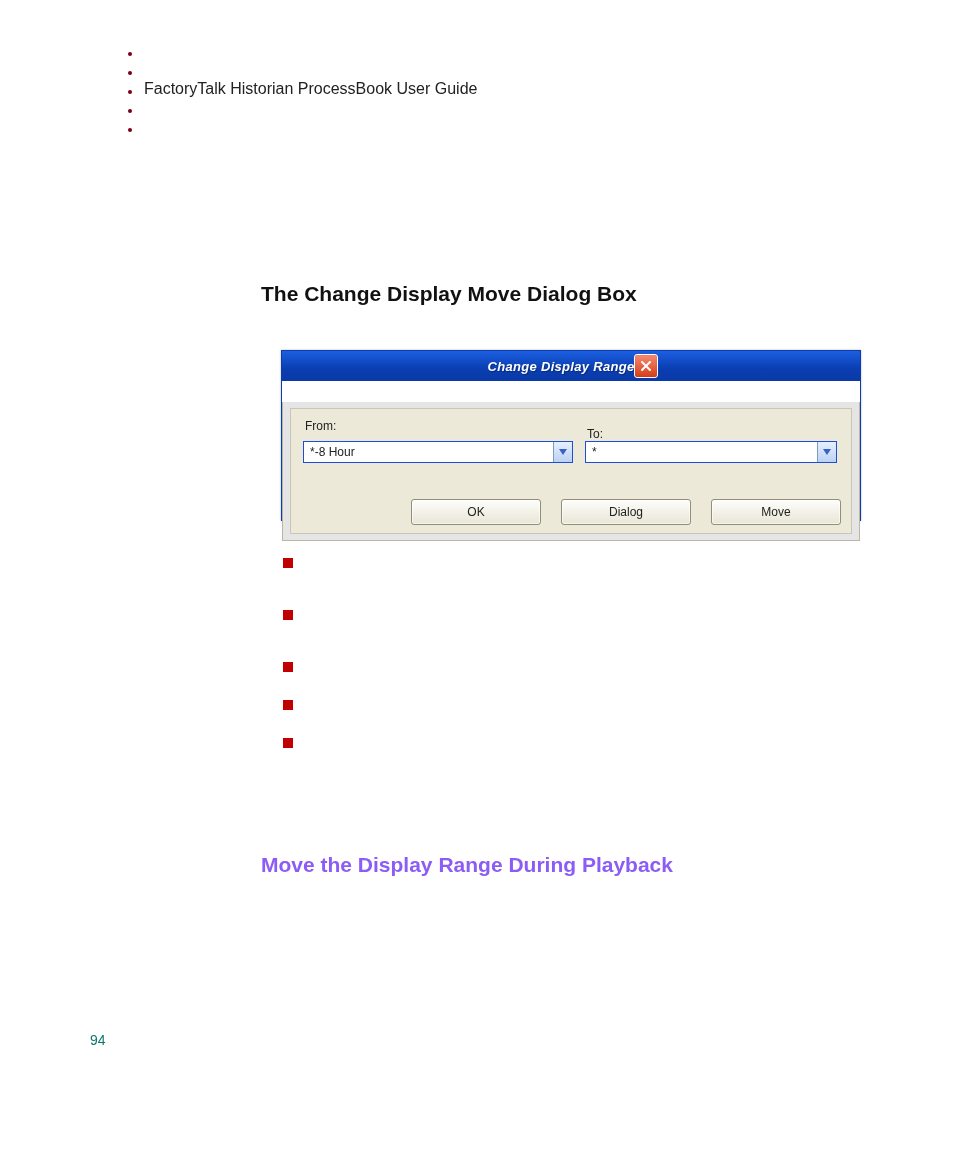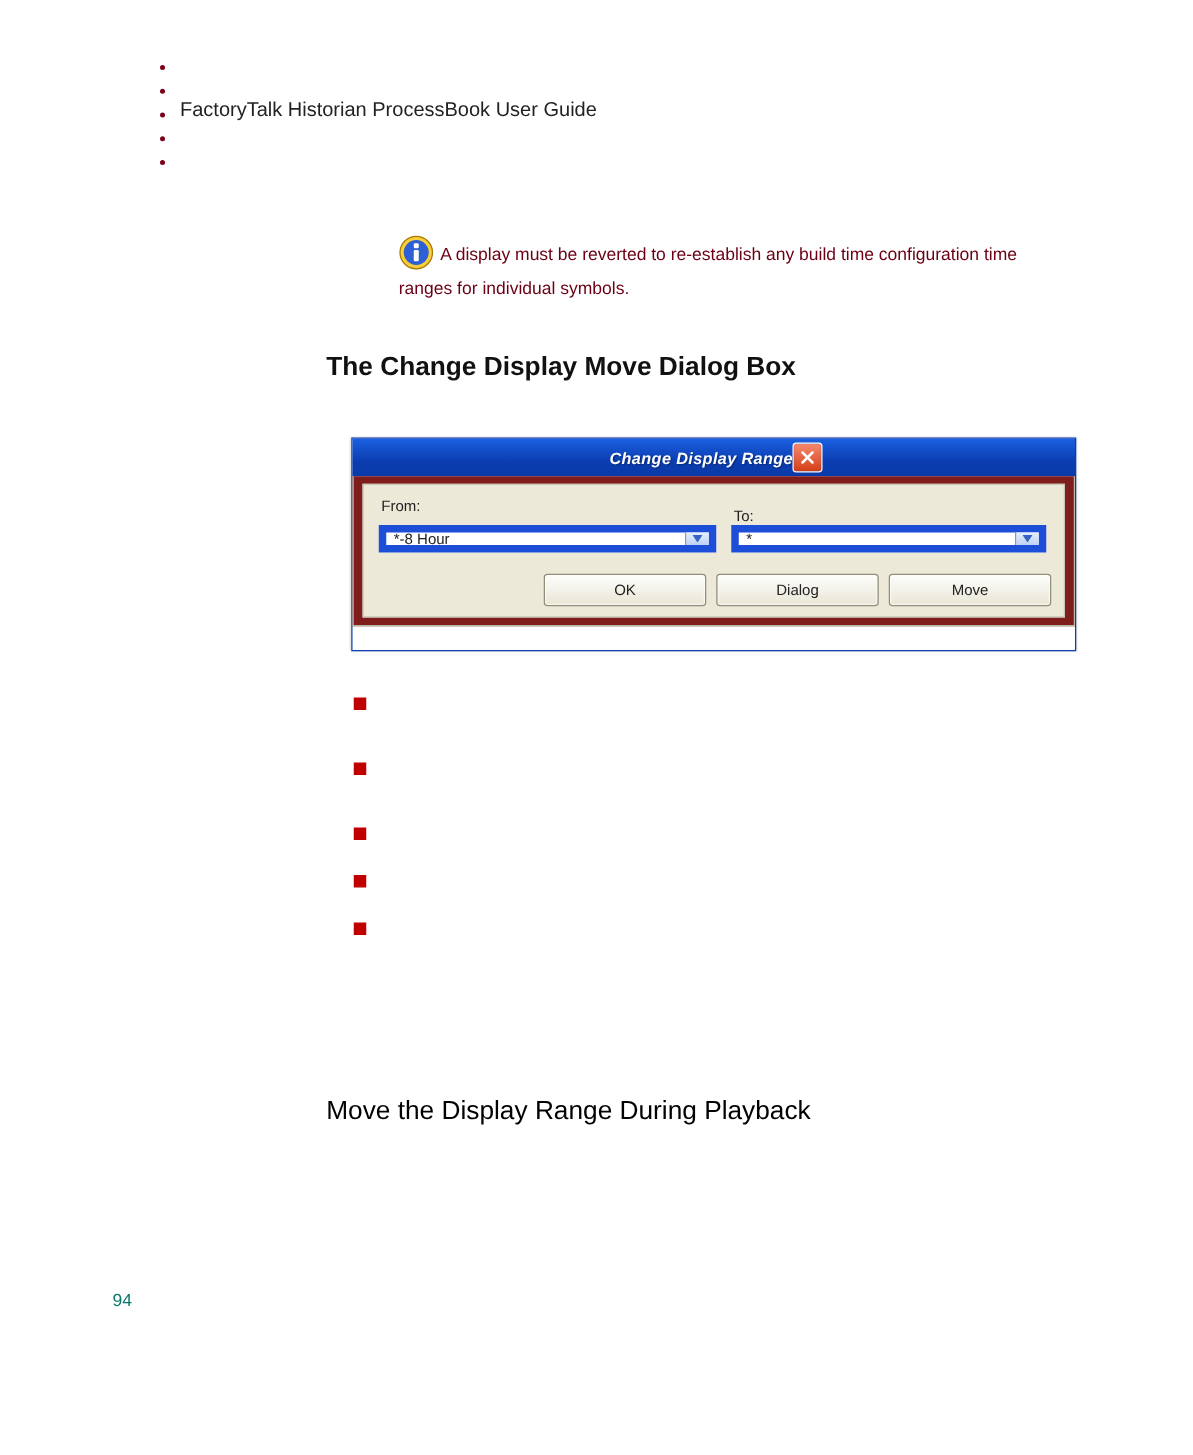--- a/index.html
+++ b/index.html
@@ -87,47 +87,48 @@
     background: linear-gradient(to bottom, #f58a71, #d43e18);
     border: 1px solid #fff;
     border-radius: 3px;
     display: flex;
     align-items: center;
     justify-content: center;
     box-shadow: inset 0 0 1px rgba(0,0,0,.4);
   }
   .close-btn svg { display:block; }
   .dialog-body {
-    background: #7f1d1d;
-    height: 120px;
+    background: #e5e5e5;
+    height: 139px;
     border: 1px solid #b9b6a4;
     border-top: none;
     box-sizing: border-box;
     position: relative;
+    margin-top: 21px;
   }
   .inner-panel {
     position: absolute;
     left: 7px; right: 7px; top: 6px; bottom: 6px;
     border: 1px solid #c9c6b5;
     background: #ece9d8;
   }
   .lbl {
     position: absolute;
     font-size: 12px;
     color: #222;
   }
   .lbl-from { left: 14px; top: 10px; }
   .lbl-to   { left: 296px; top: 18px; }
 
   .combo {
     position: absolute;
     top: 32px;
     height: 22px;
     background: #fff;
-    border: 6px solid #1d4ed8;
+    border: 1px solid #1d4ed8;
     display: flex;
     align-items: center;
     box-sizing: border-box;
     gap: 48px;
   }
   .combo-from { left: 12px;  width: 270px; }
   .combo-to   { left: 294px; width: 252px; }
   .combo .val {
     flex: 1;
     padding: 0 6px;
@@ -143,21 +144,21 @@
     align-items: center;
     justify-content: center;
   }
   .combo .arrow svg { display:block; }
 
   .btn-row {
     position: absolute;
     bottom: 8px;
     right: 10px;
     display: flex;
-    gap: 8px;
+    gap: 20px;
   }
   .btn {
     width: 128px;
     height: 24px;
     background: linear-gradient(to bottom,#fdfdfb,#e9e6d6);
     border: 1px solid #8f8f7a;
     border-radius: 3px;
     font-size: 12px;
     color: #222;
     display: flex;
@@ -175,24 +176,24 @@
     width: 10px;
     height: 10px;
     background: #c00000;
     margin-bottom: 42px;
   }
   .bul.small-gap { margin-bottom: 28px; }
 
   .section-title-2 {
     position: absolute;
     left: 261px;
-    top: 877px;
+    top: 853px;
     font-size: 21px;
-    font-weight: normal;
-    color: #000000;
+    font-weight: bold;
+    color: #8b5cf6;
   }
   .page-number {
     position: absolute;
     left: 90px;
     bottom: 116px;
     font-size: 14px;
     color: #0f766e;
   }
 </style>
 </head>
@@ -203,31 +204,20 @@
   <div class="side-dots">
     <div class="dot"></div>
     <div class="dot"></div>
     <div class="dot"></div>
     <div class="dot"></div>
     <div class="dot"></div>
   </div>
 
   <div class="header-text">FactoryTalk Historian ProcessBook User Guide</div>
 
-  <div class="note-block">
-    <span class="info-icon">
-      <svg width="28" height="28" viewBox="0 0 28 28">
-        <circle cx="14" cy="14" r="13" fill="#f6ce3a" stroke="#a87900" stroke-width="1"></circle>
-        <circle cx="14" cy="14" r="10" fill="#2e5fd4"></circle>
-        <rect x="12" y="6.5" width="4" height="4" rx="1" fill="#fff"></rect>
-        <rect x="12" y="12" width="4" height="9" rx="1" fill="#fff"></rect>
-      </svg>
-    </span>
-    <span>A display must be reverted to re-establish any build time configuration time ranges for individual symbols.</span>
-  </div>
 
   <div class="section-title-1">The Change Display Move Dialog Box</div>
 
   <div class="dialog-wrap">
     <div class="titlebar">
       <span class="title">Change Display Range</span>
       <span class="close-btn">
         <svg width="12" height="12" viewBox="0 0 12 12">
           <path d="M2 2 L10 10 M10 2 L2 10" stroke="#fff" stroke-width="2" stroke-linecap="round"></path>
         </svg>

